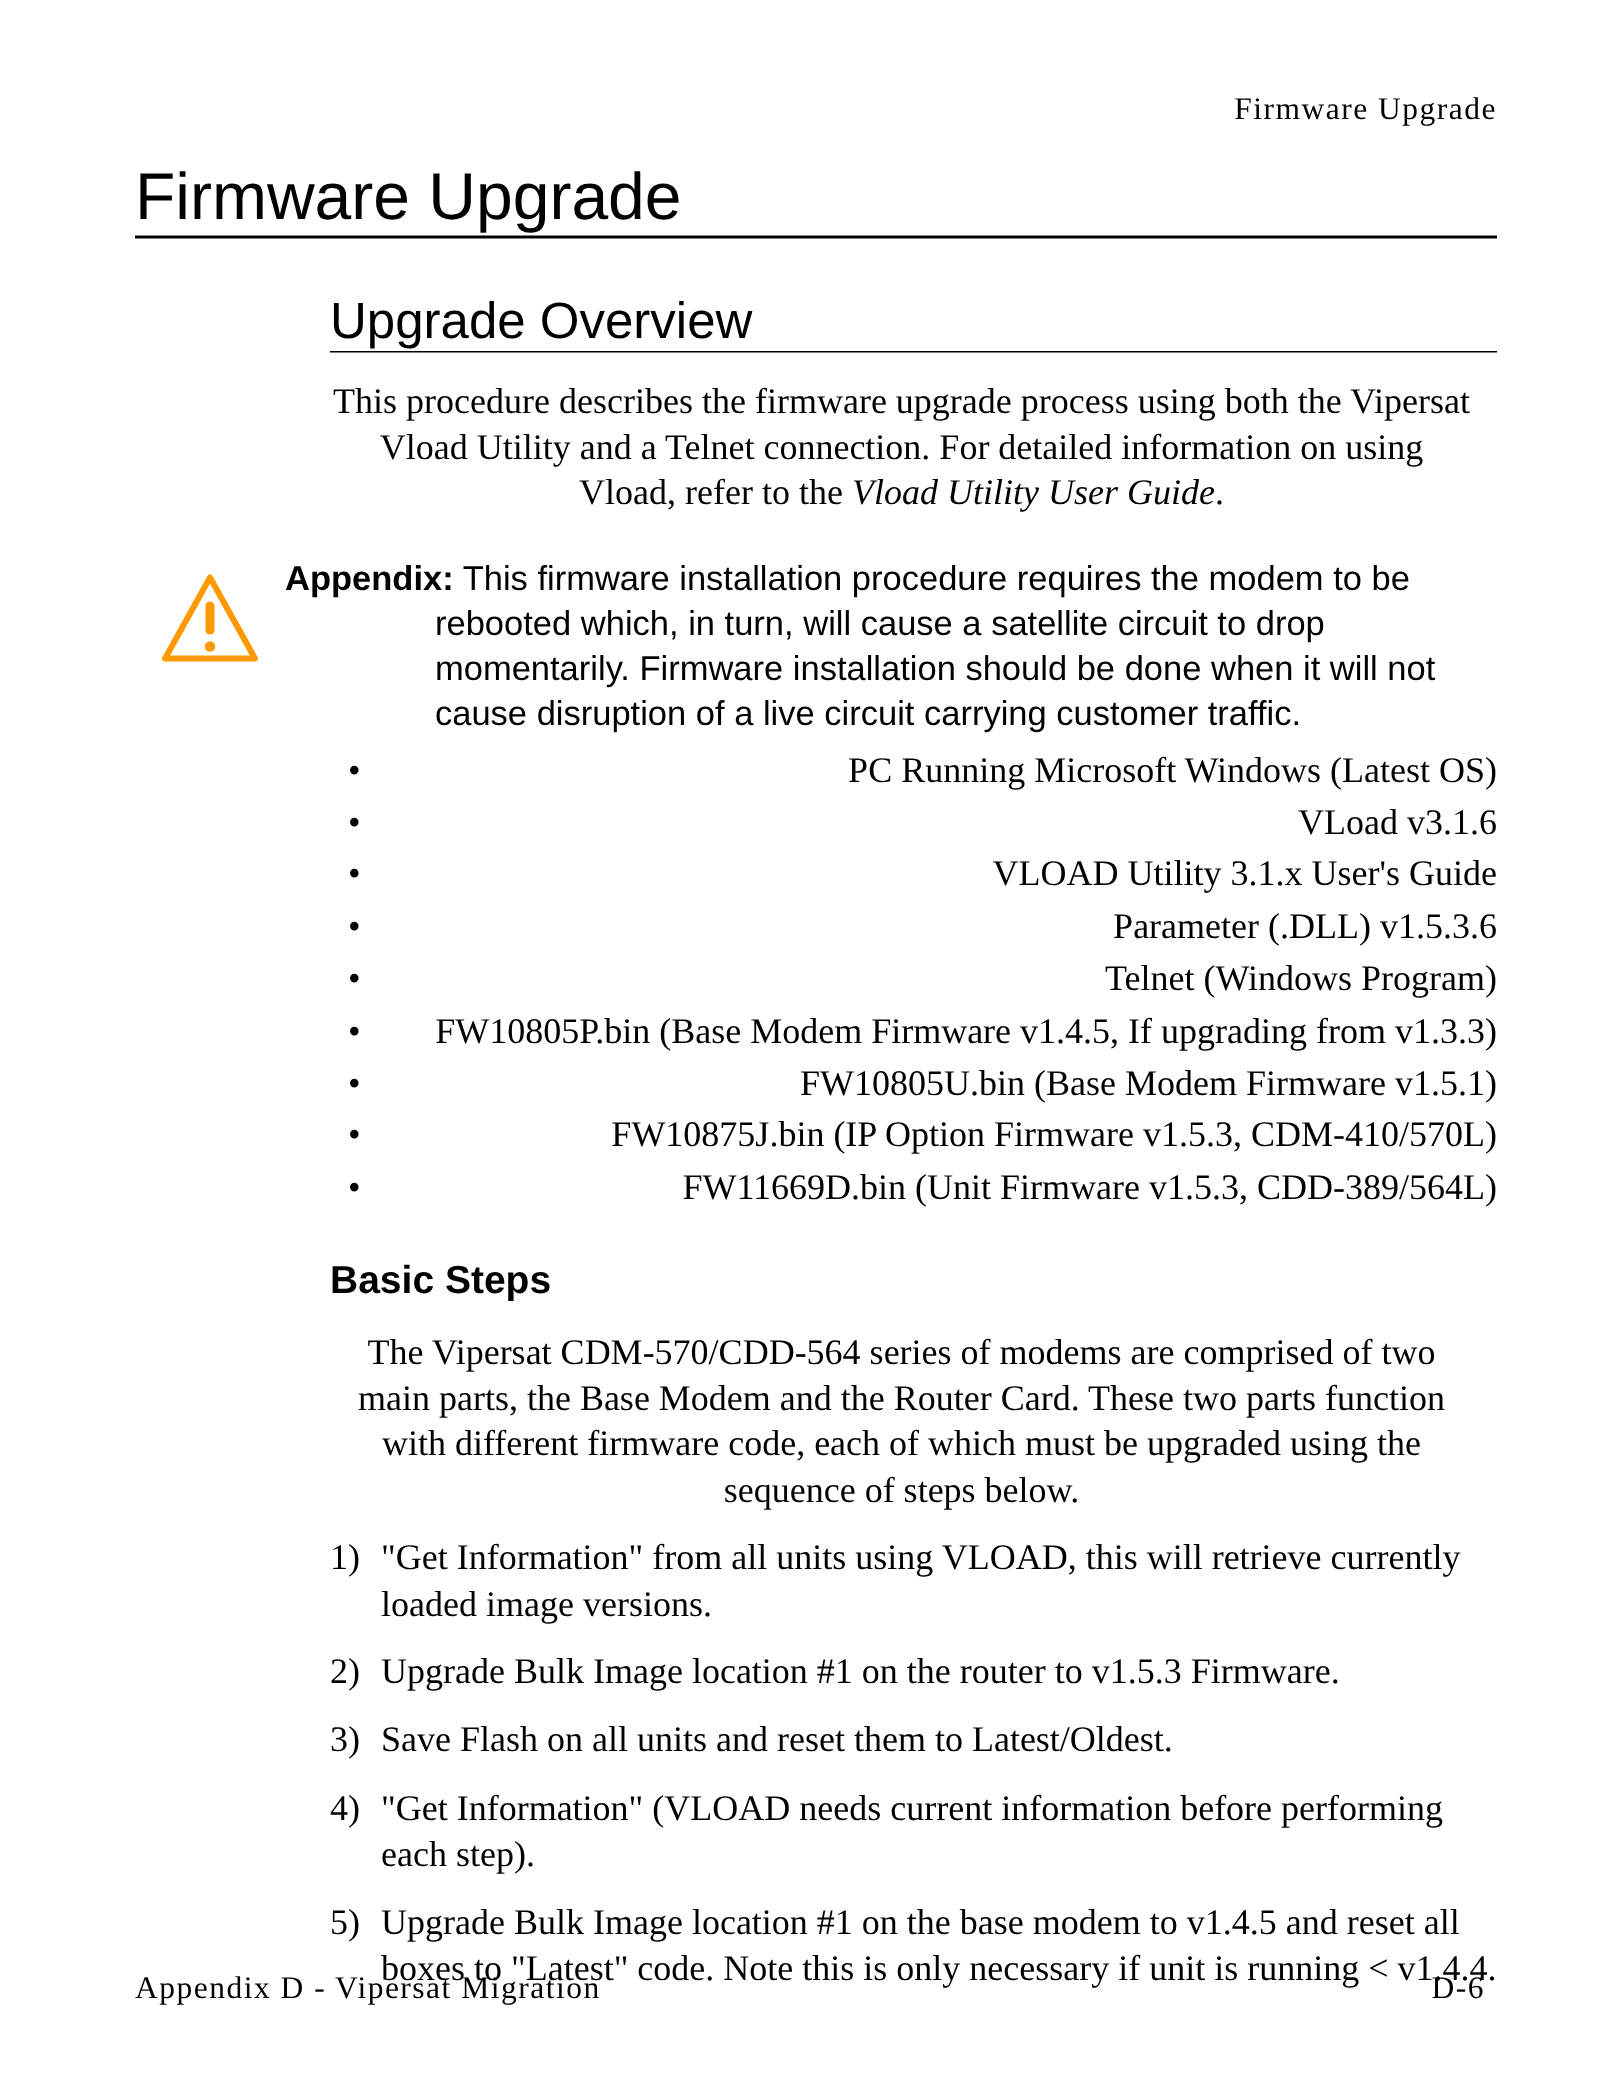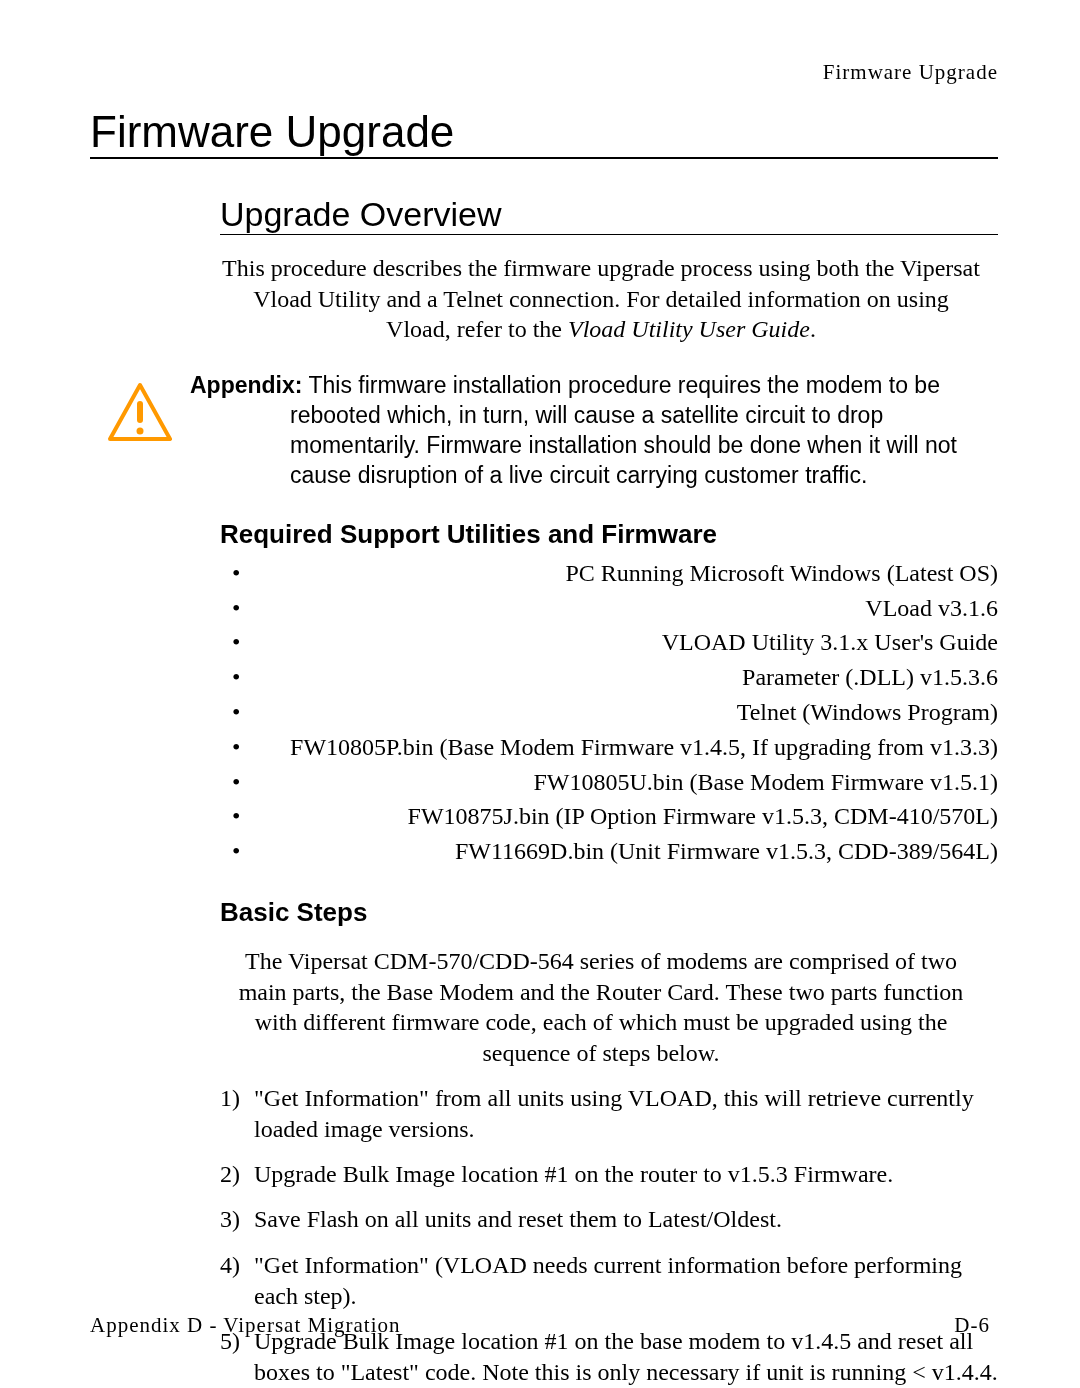--- a/index.html
+++ b/index.html
@@ -149,21 +149,20 @@
         </svg>
       </div>
       <div class="caution-body">
         <span class="caution-text">
           <span class="caution-label">Appendix:</span>
           <span>This firmware installation procedure requires the modem to be rebooted which, in turn, will cause a satellite circuit to drop momentarily. Firmware installation should be done when it will not cause disruption of a live circuit carrying customer traffic.</span>
         </span>
       </div>
     </div>
 
-    <div class="h3">Required Support Utilities and Firmware</div>
 
     <ul class="req">
       <li>PC Running Microsoft Windows (Latest OS)</li>
       <li>VLoad v3.1.6</li>
       <li>VLOAD Utility 3.1.x User's Guide</li>
       <li>Parameter (.DLL) v1.5.3.6</li>
       <li>Telnet (Windows Program)</li>
       <li>FW10805P.bin (Base Modem Firmware v1.4.5, If upgrading from v1.3.3)</li>
       <li>FW10805U.bin (Base Modem Firmware v1.5.1)</li>
       <li>FW10875J.bin (IP Option Firmware v1.5.3, CDM-410/570L)</li>

